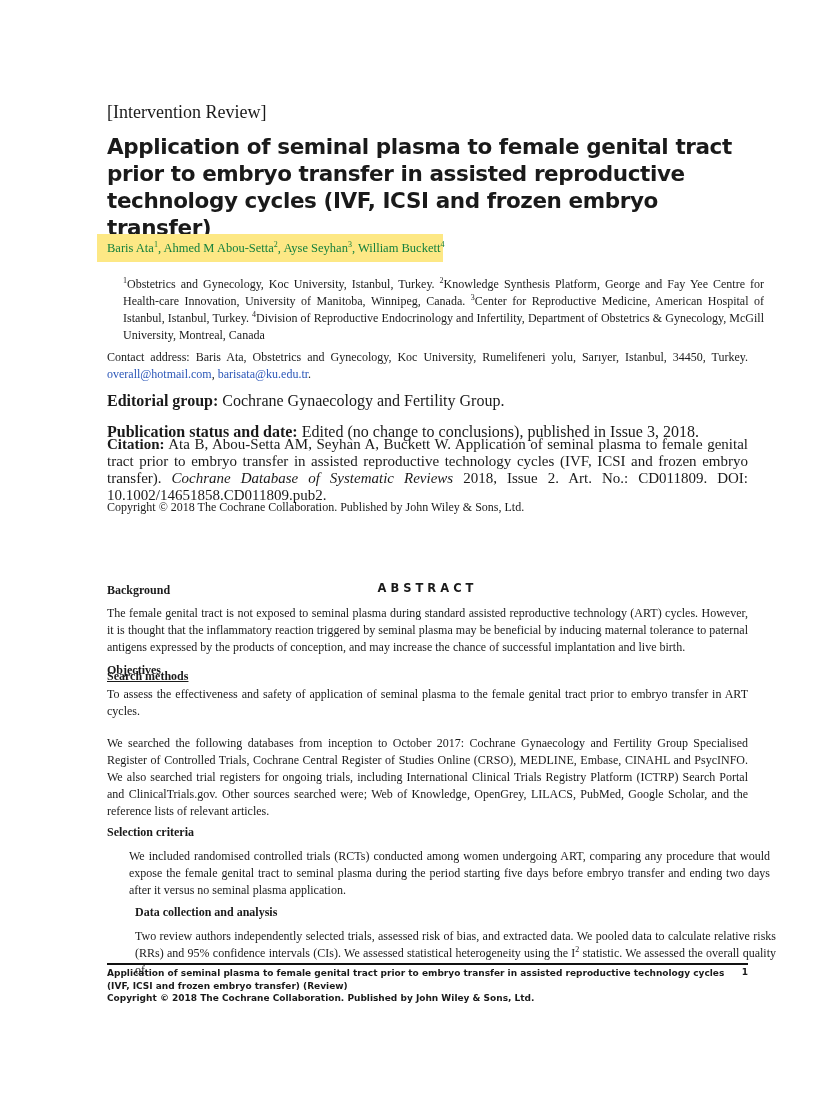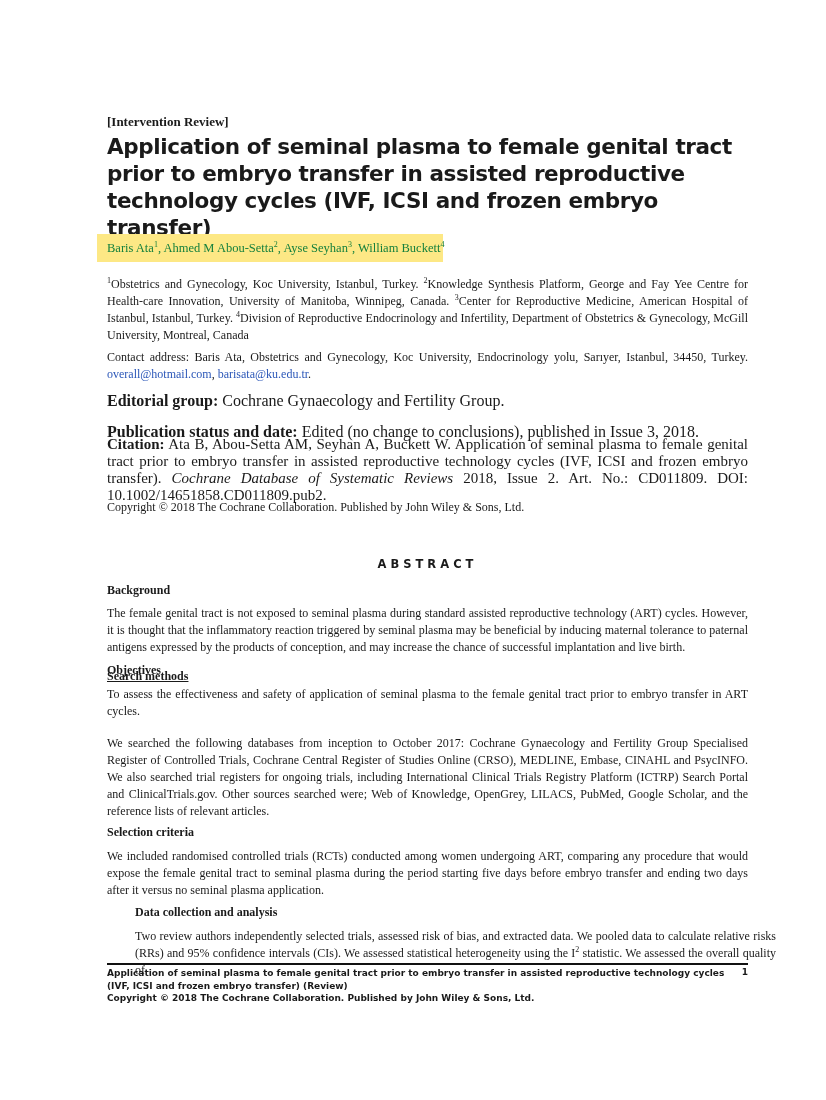--- a/index.html
+++ b/index.html
@@ -1,32 +1,32 @@
 <!DOCTYPE html>
 <html><head>
   <meta charset="utf-8">
   <style>
     html, body { margin: 0; padding: 0; background: #ffffff; }
     body { width: 826px; height: 1100px; position: relative; overflow: hidden; color: #1a1a1a; }
     .page { position: absolute; left: 107px; top: 0; width: 641px; }
     .serif { font-family: "Liberation Serif", "DejaVu Serif", serif; }
     .sans { font-family: "DejaVu Sans", "Liberation Sans", sans-serif; }
-    .review-type { position: absolute; top: 114px; left: 0; font-size: 13px; font-weight: bold; }
+    .review-type { position: absolute; top: 102px; left: 0; font-size: 18px; }
     .title { position: absolute; top: 133px; left: 0; width: 650px; font-size: 21.5px; font-weight: bold; line-height: 27px; letter-spacing: -0.4px; }
     .authors-hl { position: absolute; top: 234px; left: -10px; width: 346px; height: 28px; background: #fde885; }
     .authors { position: absolute; top: 241px; left: 0; font-size: 12.5px; color: #15803d; white-space: nowrap; }
     sup { font-size: 8px; vertical-align: super; line-height: 0; }
-    .affil { position: absolute; top: 276px; left: 0; width: 641px; font-size: 12px; line-height: 17px; text-align: justify; }
+    .affil { position: absolute; top: 276px; left: 16px; width: 641px; font-size: 12px; line-height: 17px; text-align: justify; }
     .contact { position: absolute; top: 349px; left: 0; width: 641px; font-size: 12px; line-height: 17px; text-align: justify; }
     .link { color: #2b57b8; }
     .meta { position: absolute; left: 0; width: 641px; font-size: 16px; line-height: 17px; }
     .meta b { font-weight: bold; }
     .citation { position: absolute; top: 436px; left: 0; width: 641px; font-size: 15px; line-height: 17px; text-align: justify; }
     .copyright { position: absolute; top: 500px; left: 0; font-size: 12px; }
-    .abstract-h { position: absolute; top: 557px; left: 0; width: 641px; text-align: center; font-size: 11.5px; font-weight: bold; letter-spacing: 4px; }
+    .abstract-h { position: absolute; top: 581px; left: 0; width: 641px; text-align: center; font-size: 11.5px; font-weight: bold; letter-spacing: 4px; }
     .sec-h { position: absolute; left: 0; font-size: 12px; font-weight: bold; }
     .sec-p { position: absolute; left: 0; width: 641px; font-size: 12px; line-height: 17px; text-align: justify; }
     .footer-rule { position: absolute; top: 963px; left: 0; width: 641px; height: 1.5px; background: #111; }
     .footer-title { position: absolute; top: 967px; left: 0; width: 620px; font-size: 9px; font-weight: bold; line-height: 13px; }
     .footer-page { position: absolute; top: 967px; right: 0; font-size: 9px; font-weight: bold; }
     .footer-copy { position: absolute; top: 993px; left: 0; font-size: 9px; font-weight: bold; }
   </style>
 </head>
 <body>
 
@@ -39,42 +39,42 @@
   <div class="authors-hl"></div>
   <div class="authors serif">
     <span>Baris Ata</span><sup>1</sup><span>, </span>
     <span>Ahmed M Abou-Setta</span><sup>2</sup><span>, </span>
     <span>Ayse Seyhan</span><sup>3</sup><span>, </span>
     <span>William Buckett</span><sup>4</sup>
   </div>
 
   <div class="affil serif"><sup>1</sup><span>Obstetrics and Gynecology, Koc University, Istanbul, Turkey. </span><sup>2</sup><span>Knowledge Synthesis Platform, George and Fay Yee Centre for Health-care Innovation, University of Manitoba, Winnipeg, Canada. </span><sup>3</sup><span>Center for Reproductive Medicine, American Hospital of Istanbul, Istanbul, Turkey. </span><sup>4</sup><span>Division of Reproductive Endocrinology and Infertility, Department of Obstetrics &amp; Gynecology, McGill University, Montreal, Canada</span></div>
 
-  <div class="contact serif"><span>Contact address: Baris Ata, Obstetrics and Gynecology, Koc University, Endocrinology yolu, Sarıyer, Istanbul, 34450, Turkey. </span><span class="link">overall@hotmail.com</span><span>, </span><span class="link">barisata@ku.edu.tr</span><span>.</span></div>
+  <div class="contact serif"><span>Contact address: Baris Ata, Obstetrics and Gynecology, Koc University, Rumelifeneri yolu, Sarıyer, Istanbul, 34450, Turkey. </span><span class="link">overall@hotmail.com</span><span>, </span><span class="link">barisata@ku.edu.tr</span><span>.</span></div>
 
   <div class="meta serif" style="top:392px;"><b>Editorial group:</b><span> Cochrane Gynaecology and Fertility Group.</span></div>
   <div class="meta serif" style="top:423px;"><b>Publication status and date:</b><span> Edited (no change to conclusions), published in Issue 3, 2018.</span></div>
 
   <div class="citation serif"><b>Citation:</b><span>  Ata B, Abou-Setta AM, Seyhan A, Buckett W. Application of seminal plasma to female genital tract prior to embryo transfer in assisted reproductive technology cycles (IVF, ICSI and frozen embryo transfer). </span><i>Cochrane Database of Systematic Reviews</i><span> 2018, Issue 2. Art. No.: CD011809. DOI: 10.1002/14651858.CD011809.pub2.</span></div>
 
   <div class="copyright serif">Copyright © 2018 The Cochrane Collaboration. Published by John Wiley &amp; Sons, Ltd.</div>
 
   <div class="abstract-h sans">ABSTRACT</div>
 
   <div class="sec-h serif" style="top:583px;">Background</div>
   <div class="sec-p serif" style="top:605px;">The female genital tract is not exposed to seminal plasma during standard assisted reproductive technology (ART) cycles. However, it is thought that the inflammatory reaction triggered by seminal plasma may be beneficial by inducing maternal tolerance to paternal antigens expressed by the products of conception, and may increase the chance of successful implantation and live birth.</div>
 
   <div class="sec-h serif" style="top:663px;">Objectives</div>
   <div class="sec-p serif" style="top:686px;">To assess the effectiveness and safety of application of seminal plasma to the female genital tract prior to embryo transfer in ART cycles.</div>
 
   <div class="sec-h serif" style="top:669px;text-decoration:underline;">Search methods</div>
   <div class="sec-p serif" style="top:735px;">We searched the following databases from inception to October 2017: Cochrane Gynaecology and Fertility Group Specialised Register of Controlled Trials, Cochrane Central Register of Studies Online (CRSO), MEDLINE, Embase, CINAHL and PsycINFO. We also searched trial registers for ongoing trials, including International Clinical Trials Registry Platform (ICTRP) Search Portal and ClinicalTrials.gov. Other sources searched were; Web of Knowledge, OpenGrey, LILACS, PubMed, Google Scholar, and the reference lists of relevant articles.</div>
 
   <div class="sec-h serif" style="top:825px;">Selection criteria</div>
-  <div class="sec-p serif" style="top:848px;">We included randomised controlled trials (RCTs) conducted among women undergoing ART, comparing any procedure that would expose the female genital tract to seminal plasma during the period starting five days before embryo transfer and ending two days after it versus no seminal plasma application.</div>
+  <div class="sec-p serif" style="top:848px;margin-left:22px;">We included randomised controlled trials (RCTs) conducted among women undergoing ART, comparing any procedure that would expose the female genital tract to seminal plasma during the period starting five days before embryo transfer and ending two days after it versus no seminal plasma application.</div>
 
   <div class="sec-h serif" style="top:905px;margin-left:28px;">Data collection and analysis</div>
   <div class="sec-p serif" style="top:928px;margin-left:28px;"><span>Two review authors independently selected trials, assessed risk of bias, and extracted data. We pooled data to calculate relative risks (RRs) and 95% confidence intervals (CIs). We assessed statistical heterogeneity using the I</span><sup>2</sup><span> statistic. We assessed the overall quality of</span></div>
 
   <div class="footer-rule"></div>
   <div class="footer-title sans">Application of seminal plasma to female genital tract prior to embryo transfer in assisted reproductive technology cycles (IVF, ICSI and frozen embryo transfer) (Review)</div>
   <div class="footer-page sans">1</div>
   <div class="footer-copy sans">Copyright © 2018 The Cochrane Collaboration. Published by John Wiley &amp; Sons, Ltd.</div>
 </div>
 

